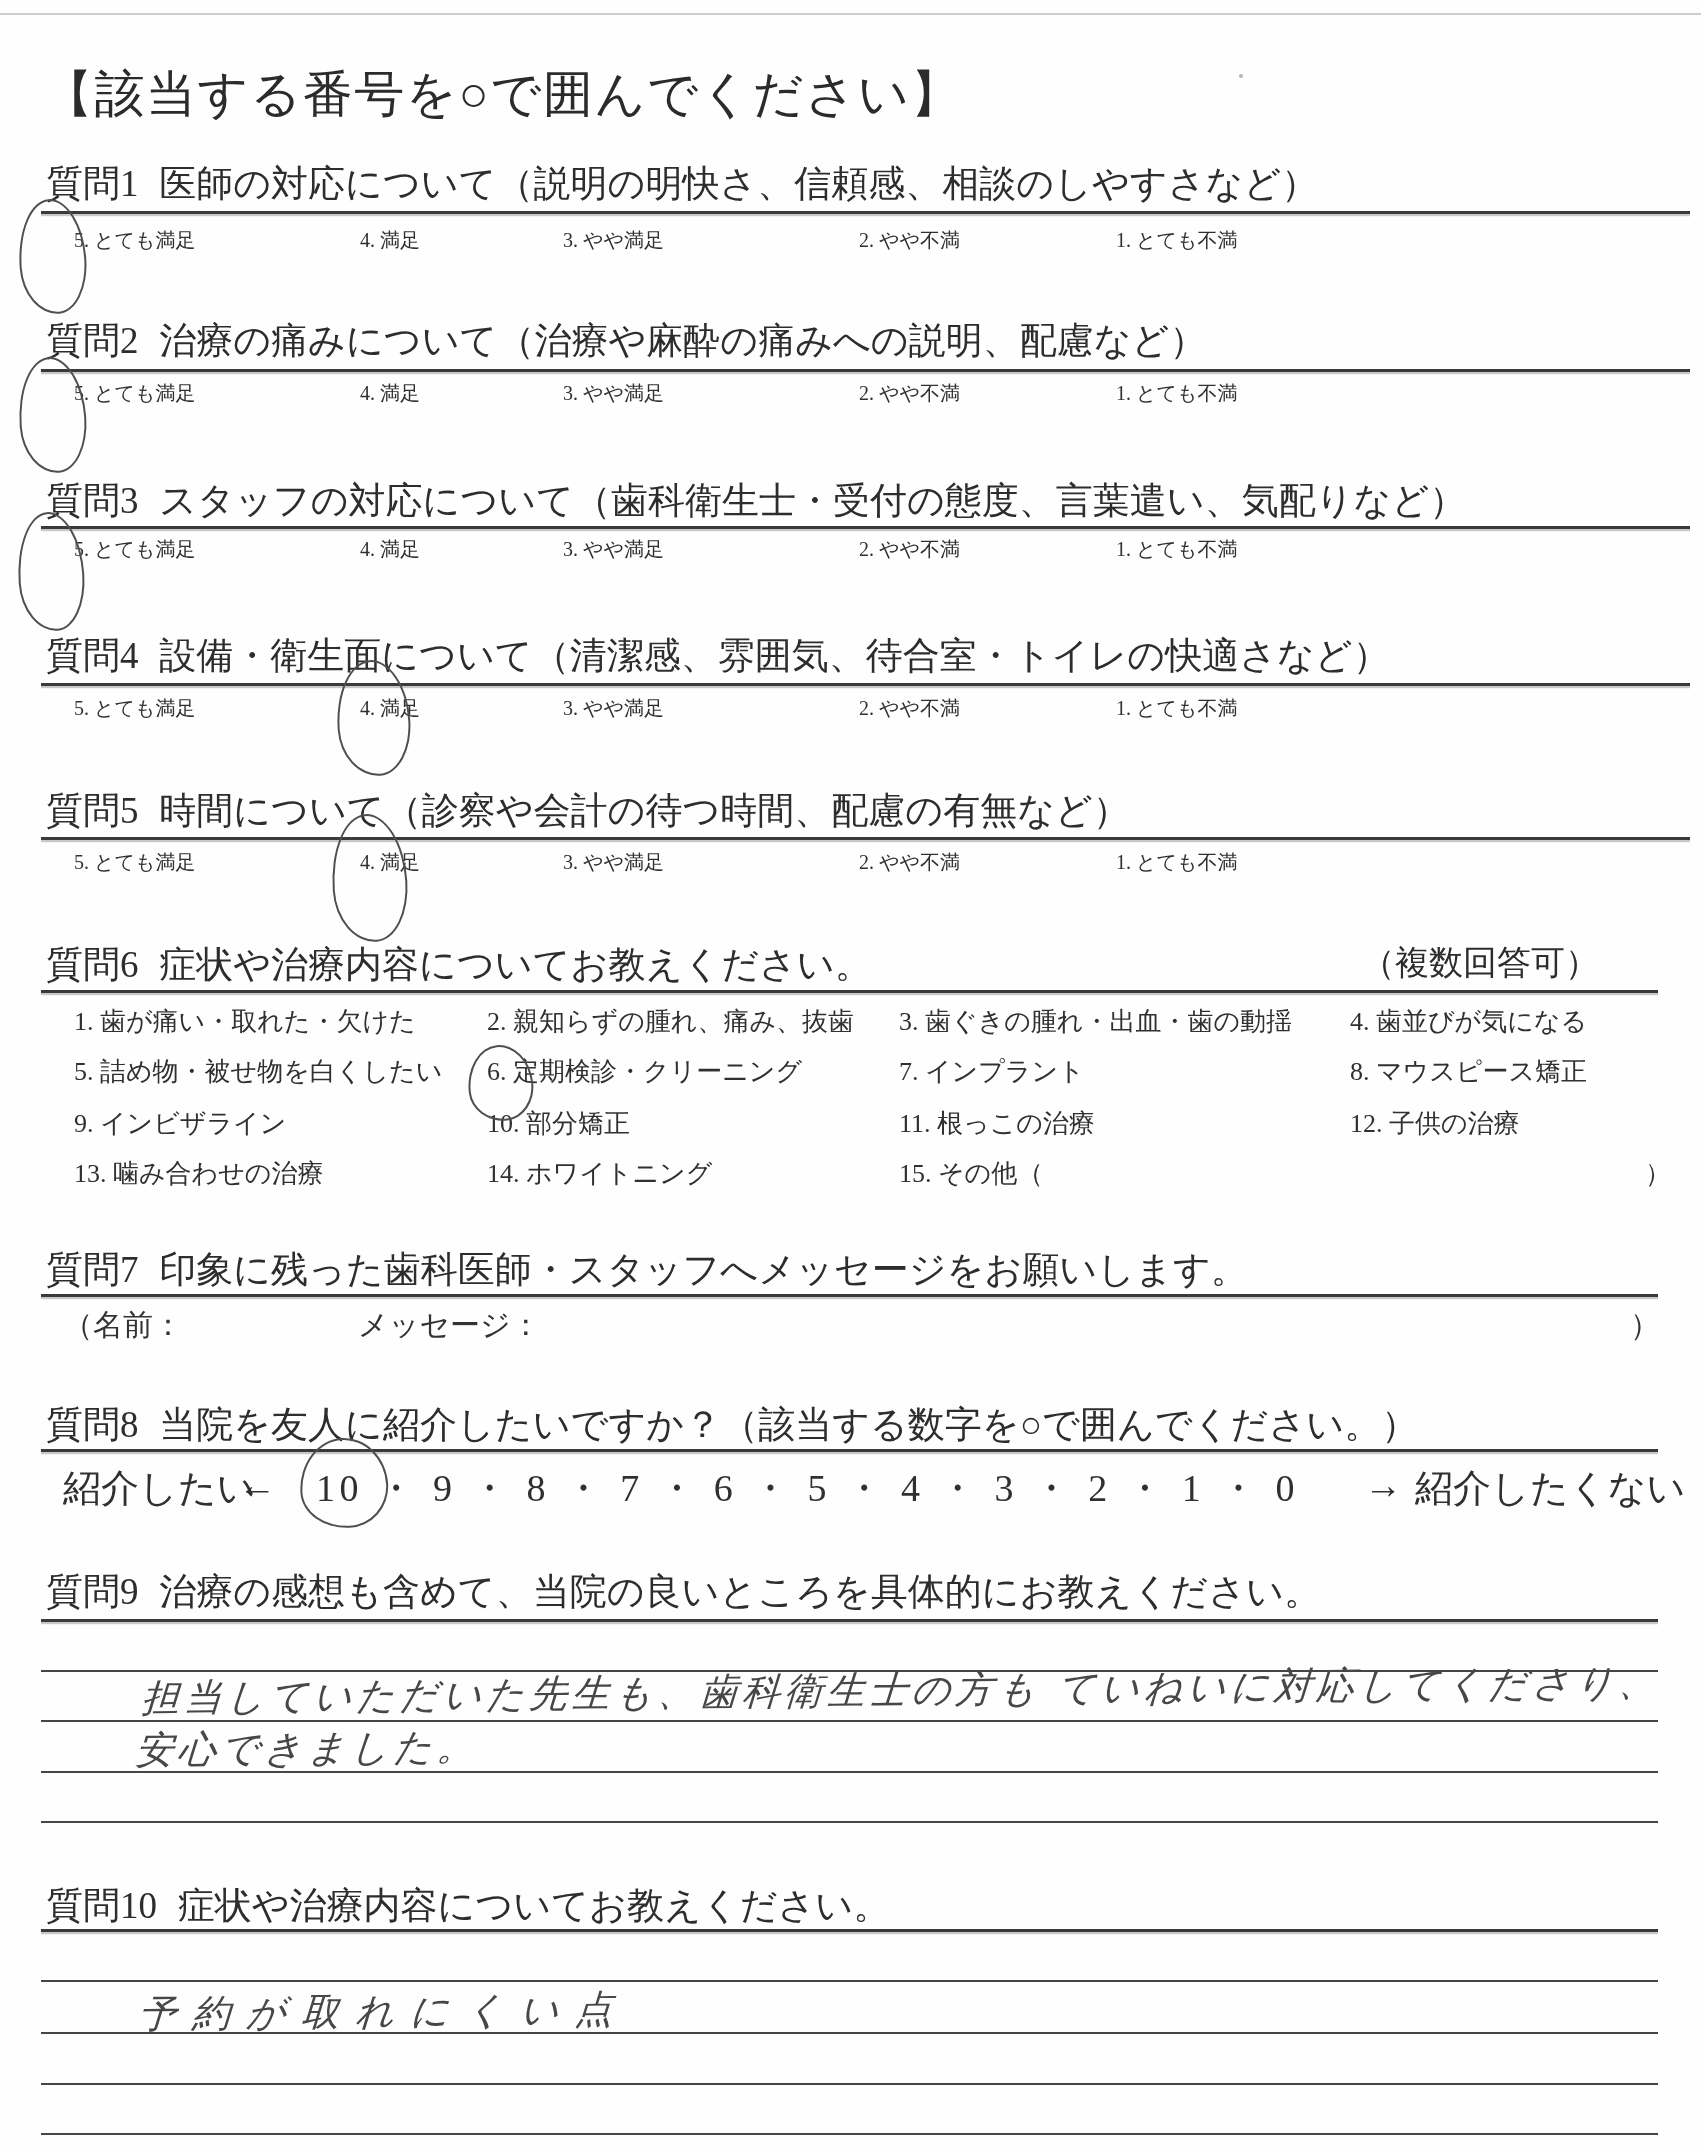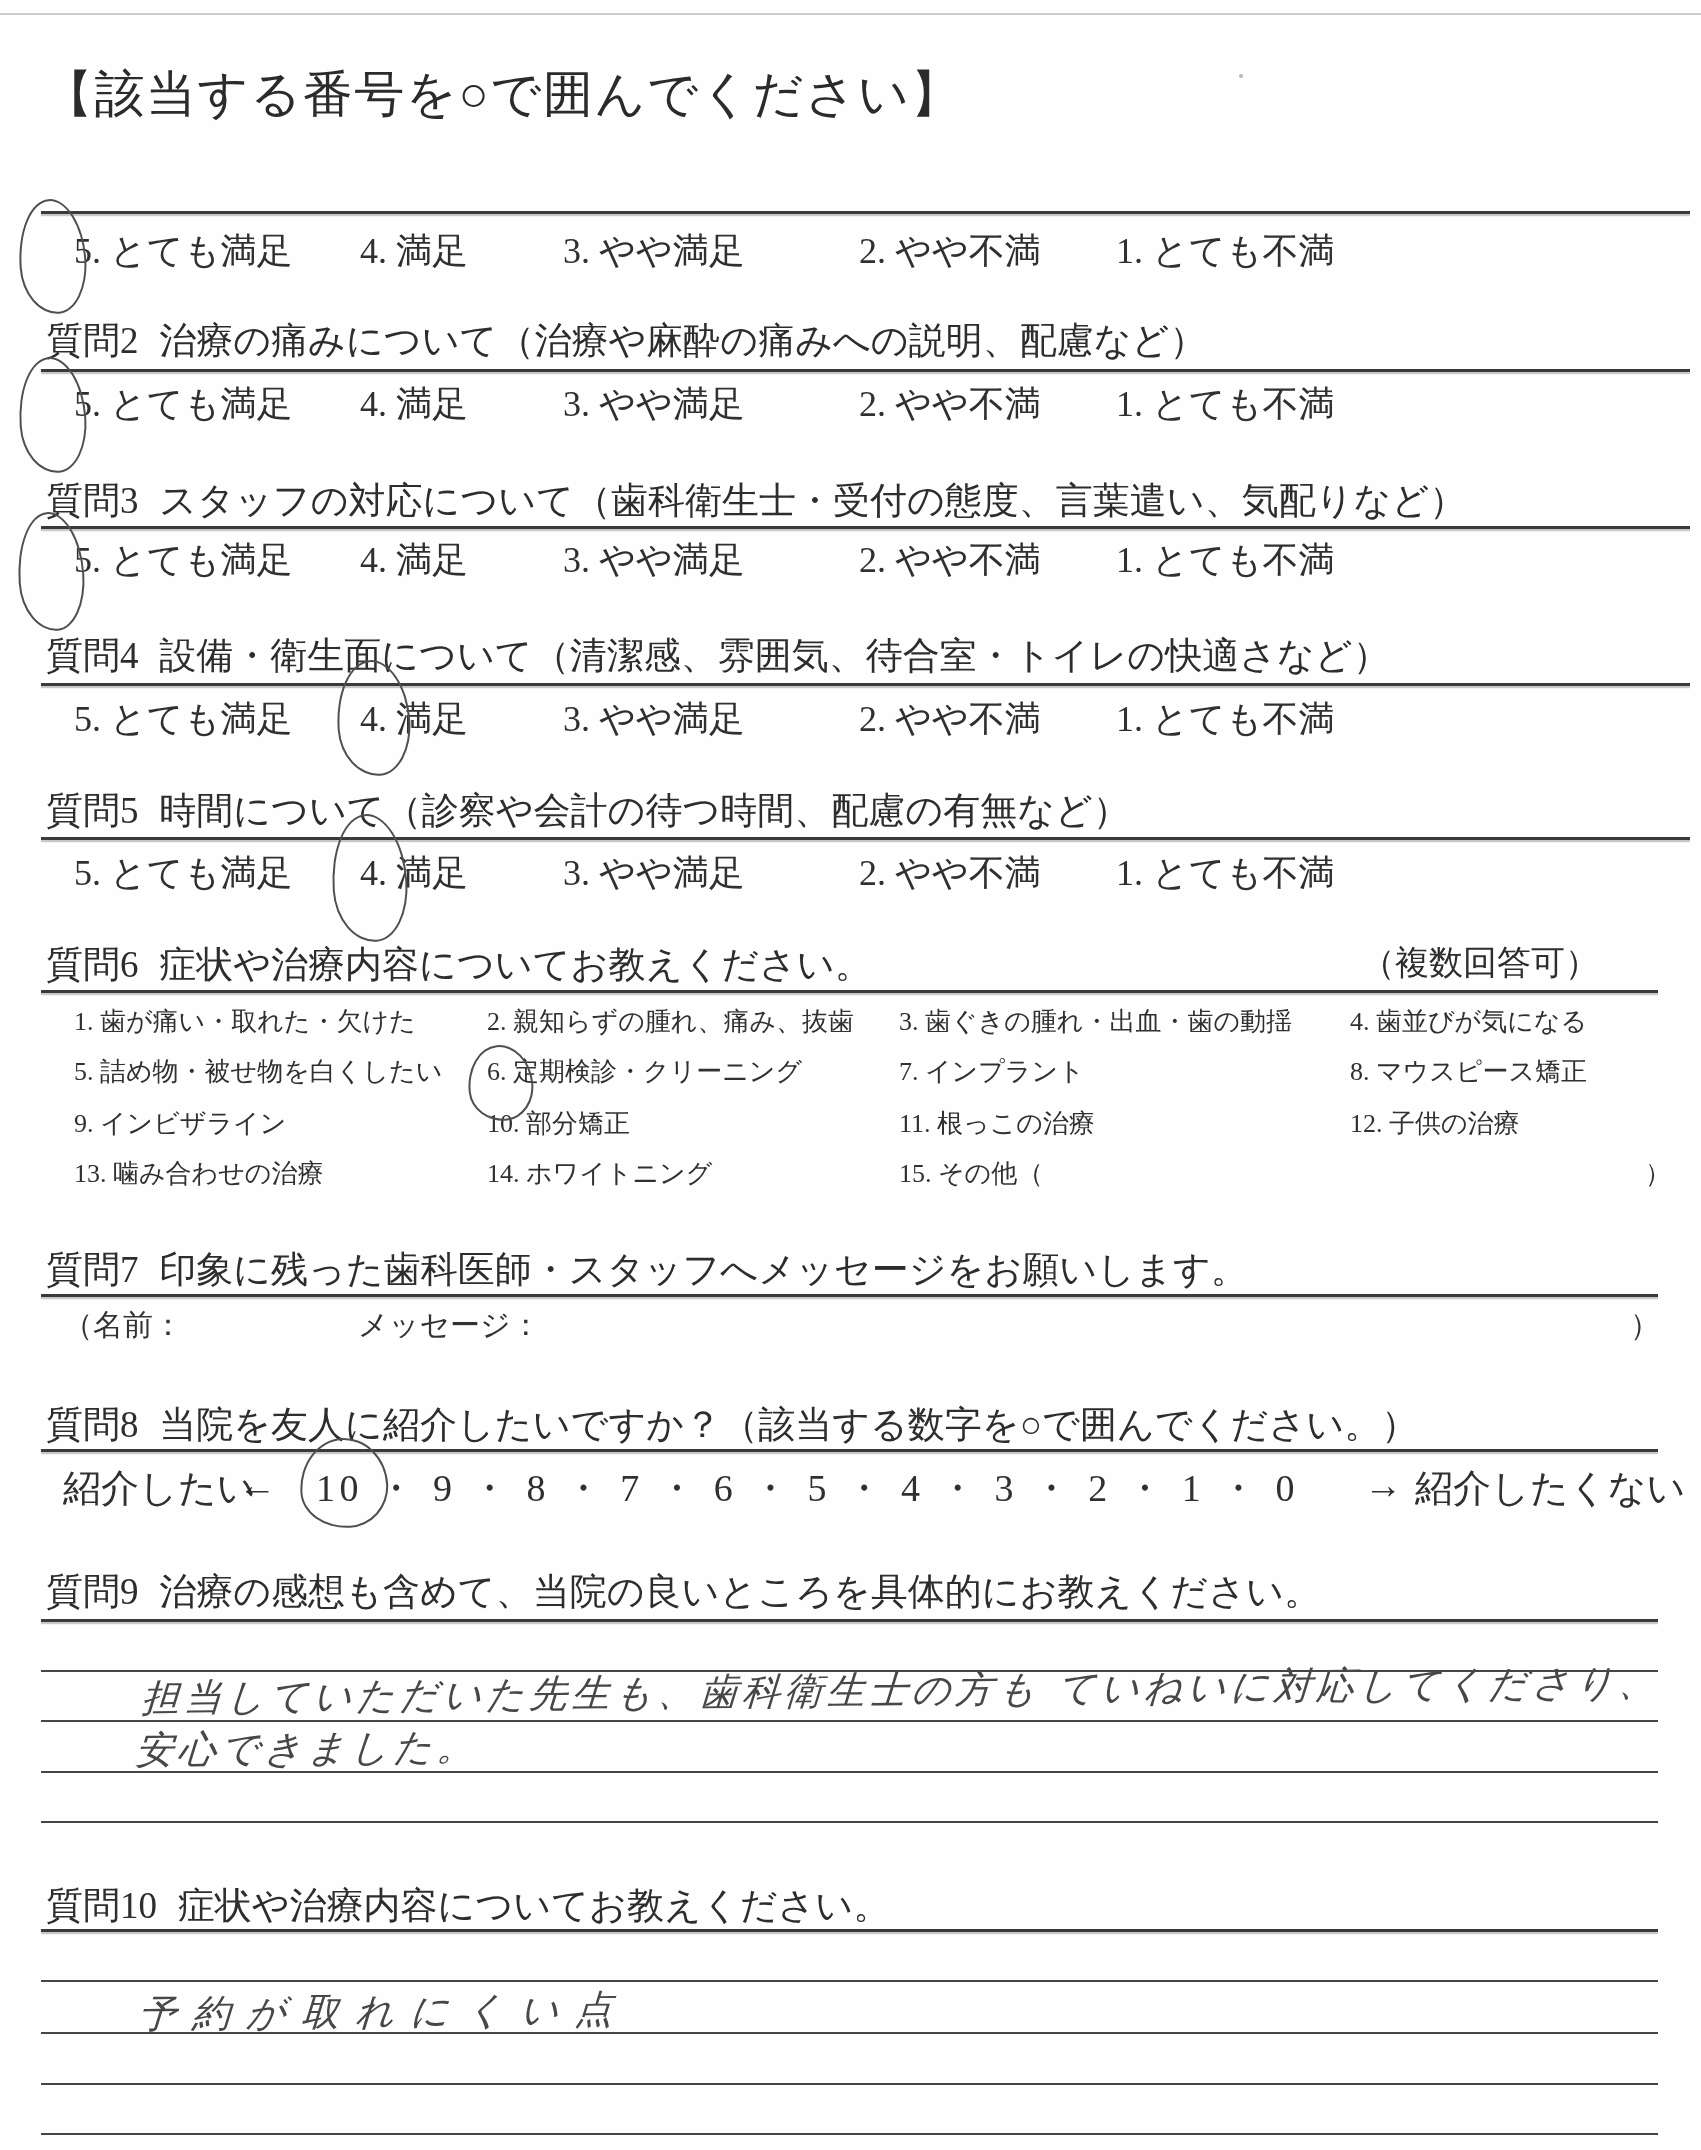--- a/index.html
+++ b/index.html
@@ -23,21 +23,21 @@
 
   
   .qhead{position:absolute;left:46px;white-space:nowrap;font-size:37px;color:#2d2d2d;}
   .qhead .qnum{margin-right:20.7px;}
   
   .hrule{position:absolute;left:41px;height:3px;background:#3a3a3a;box-shadow:0 2.2px 0 rgba(60,60,60,.28);}
   .hrule.full{width:1649px;}
   .hrule.med{width:1617px;}
 
   
-  .optrow{position:absolute;left:0;top:0;width:1404px;height:37px;font-size:36px;color:#303030;}
+  .optrow{position:absolute;left:0;top:0;width:1404px;height:37px;font-size:20px;color:#303030;}
   .opt{position:absolute;white-space:nowrap;}
   .opt.o1{left:74px;} .opt.o2{left:360px;} .opt.o3{left:563px;} .opt.o4{left:823px;margin-left:36px;} .opt.o5{left:1116px;}
 
   
   .q6row{position:absolute;left:0;width:1701px;height:35px;font-size:26px;color:#303030;}
   .q6row .c1{position:absolute;left:74px;white-space:nowrap;}
   .q6row .c2{position:absolute;left:487px;white-space:nowrap;}
   .q6row .c3{position:absolute;left:899px;white-space:nowrap;}
   .q6row .c4{position:absolute;left:1350px;white-space:nowrap;}
   .q6row .cparen{position:absolute;left:1645px;white-space:nowrap;}
@@ -103,20 +103,23 @@
 </head>
 <body>
 
 <div id="page">
 
   <div class="toprule"></div>
   <div class="speck"></div>
 
   <h1 id="hdr">【該当する番号を○で囲んでください】</h1>
 
+  <div class="qhead" id="q1h">
+    <span class="qnum">質問1</span><span class="qtitle">医師の対応について（説明の明快さ、信頼感、相談のしやすさなど）</span>
+  </div>
   <div class="hrule full" id="q1r"></div>
   <div class="optrow" id="q1o">
     <span class="opt o1">5. とても満足</span>
     <span class="opt o2">4. 満足</span>
     <span class="opt o3">3. やや満足</span>
     <span class="opt o4">2. やや不満</span>
     <span class="opt o5">1. とても不満</span>
   </div>
   <div class="circle" id="q1c"></div>
 

